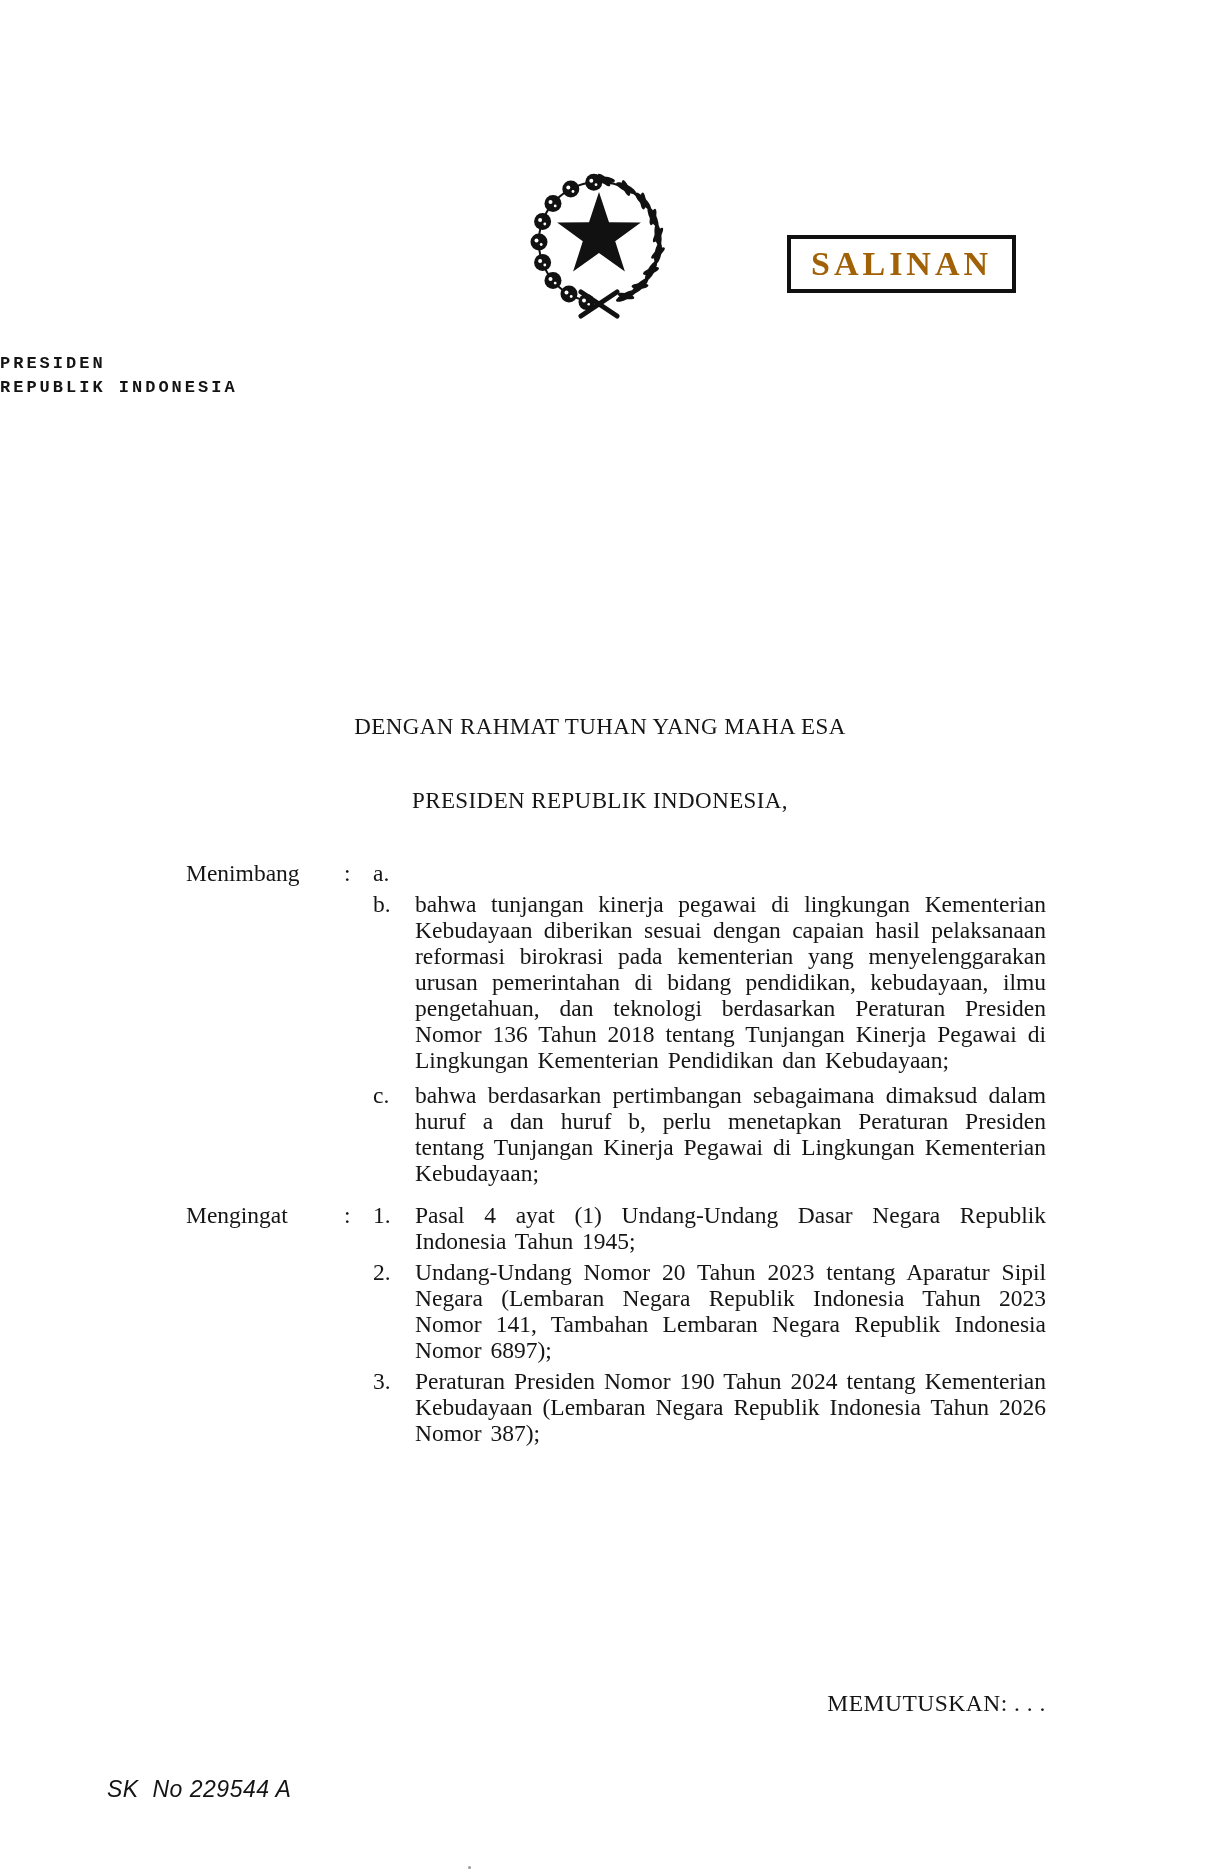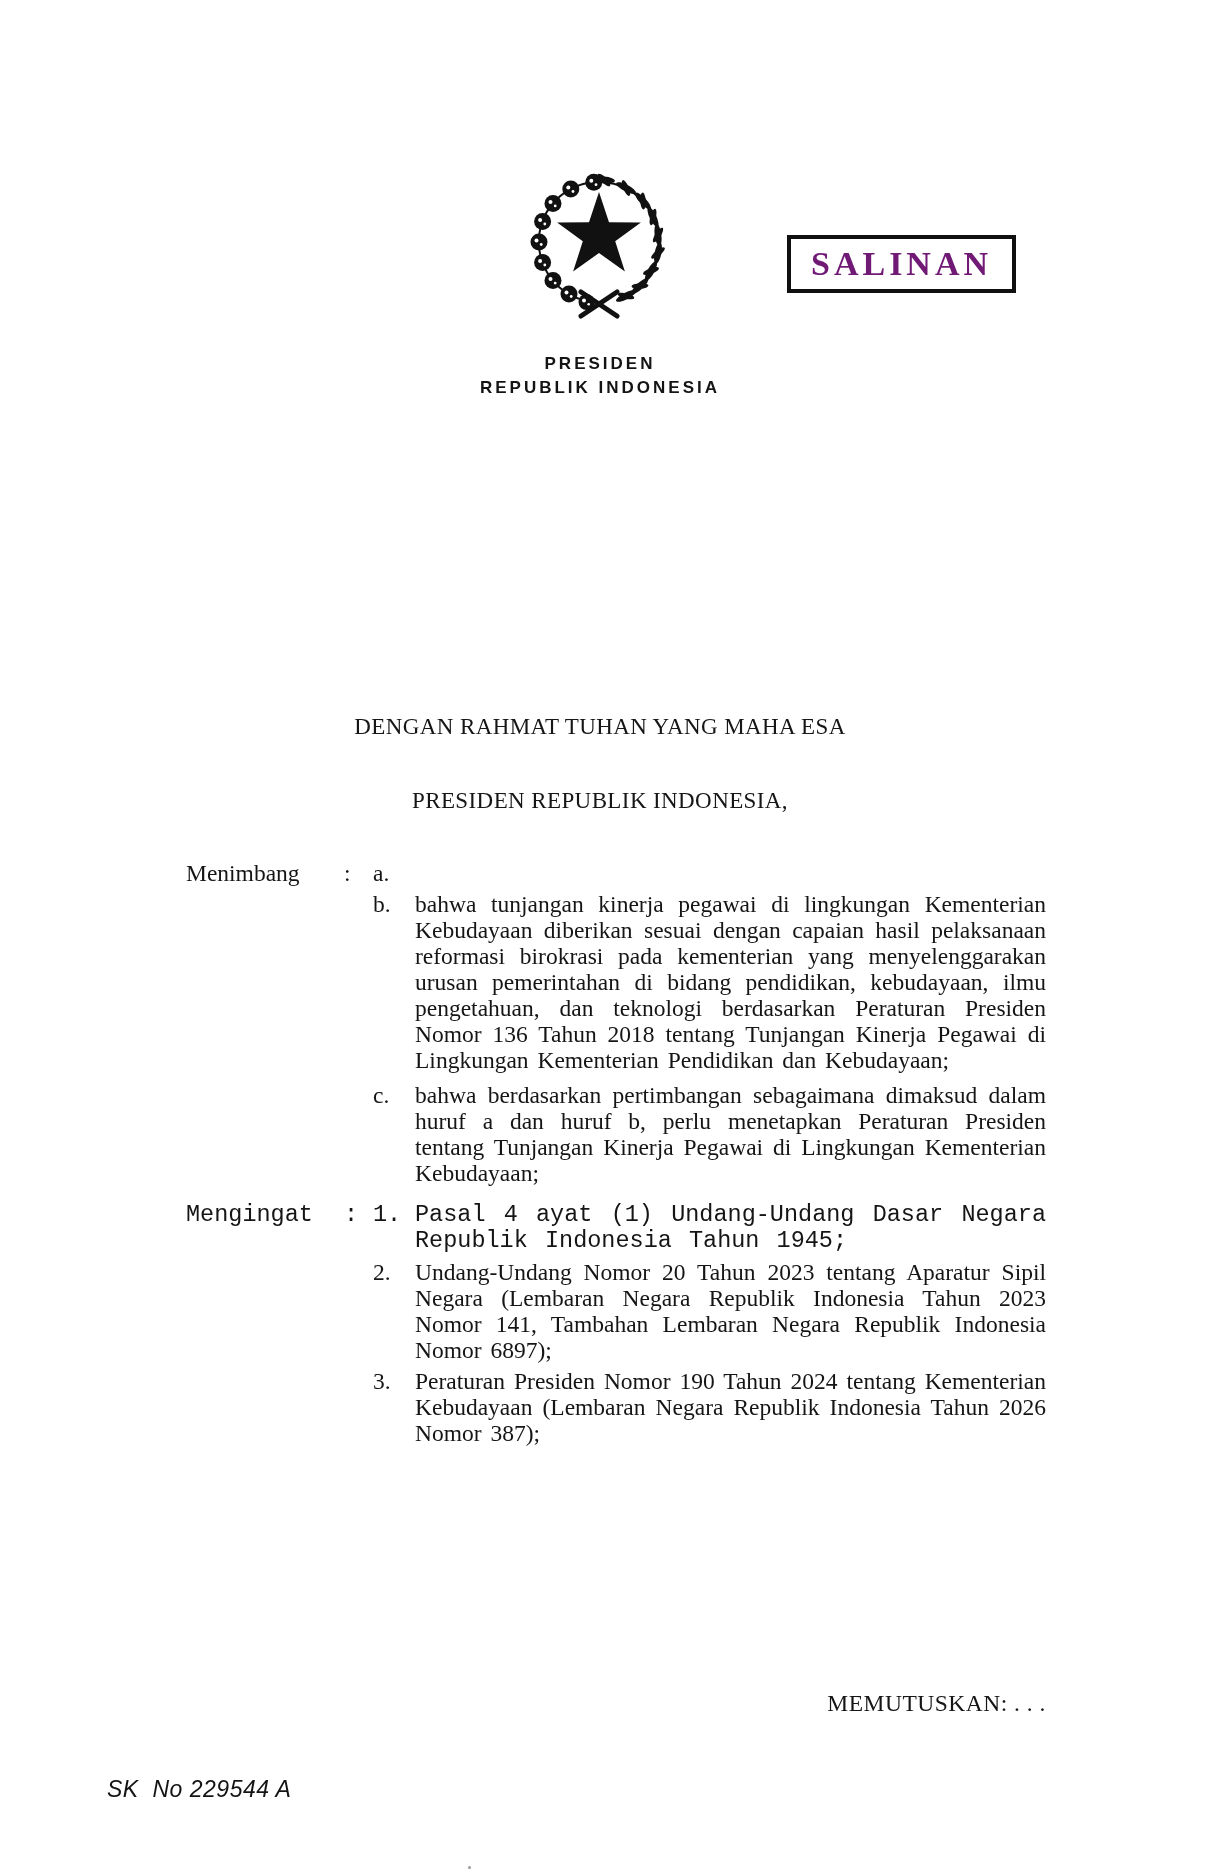--- a/index.html
+++ b/index.html
@@ -9,27 +9,27 @@
   }
 
   
   .emblem { position:absolute; left:520px; top:164px; width:158px; height:168px; }
 
   
   .stamp {
     position:absolute; left:787px; top:235px;
     border:4px solid #101010; padding:5px 20px;
     font-family:"Liberation Serif", serif; font-weight:bold;
-    font-size:34px; line-height:40px; letter-spacing:4px; color:#701a75;
+    font-size:34px; line-height:40px; letter-spacing:4px; color:#a16207;
   }
 
   
   .letterhead {
-    position:absolute; left:0; top:352px; width:1200px; text-align:center;
-    font-family:Liberation Sans, sans-serif; font-weight:bold;
+    position:absolute; left:0; top:352px; width:1200px; 
+    font-family:Liberation Mono, monospace; font-weight:bold;
     font-size:17px; line-height:24px; letter-spacing:3px; color:#141414;
   }
 
   
   .title {
     position:absolute; left:0; top:484px; width:1200px; text-align:center;
     font-size:23px; line-height:38px; letter-spacing:0.4px; color:#151515;
   }
 
   .invocation {
@@ -46,21 +46,21 @@
     position:absolute; left:186px; top:860px; width:860px;
     font-size:23.5px; line-height:26px; color:#151515;
   }
   .row { display:flex; align-items:flex-start; }
   .cell-label  { width:158px; flex:none; }
   .cell-colon  { width:29px;  flex:none; }
   .cell-marker { width:42px;  flex:none; }
   .cell-text   { width:631px; flex:none; text-align:justify; word-spacing:3px; }
   .gap-sm { margin-top:5px; }
   .gap-md { margin-top:9px; }
-  .section-gap { margin-top:16px;font-family:Liberation Mono, monospace; }
+  .section-gap { margin-top:16px; }
 
   .decision {
     position:absolute; left:186px; top:1690px; width:860px; text-align:right;
     font-size:23.5px; letter-spacing:0.5px; color:#151515;
   }
 
   .sk-number {
     position:absolute; left:107px; top:1776px;
     font-family:"Liberation Sans", sans-serif; font-size:23px;
     color:#141414; white-space:pre; letter-spacing:0.5px;font-style:italic;

